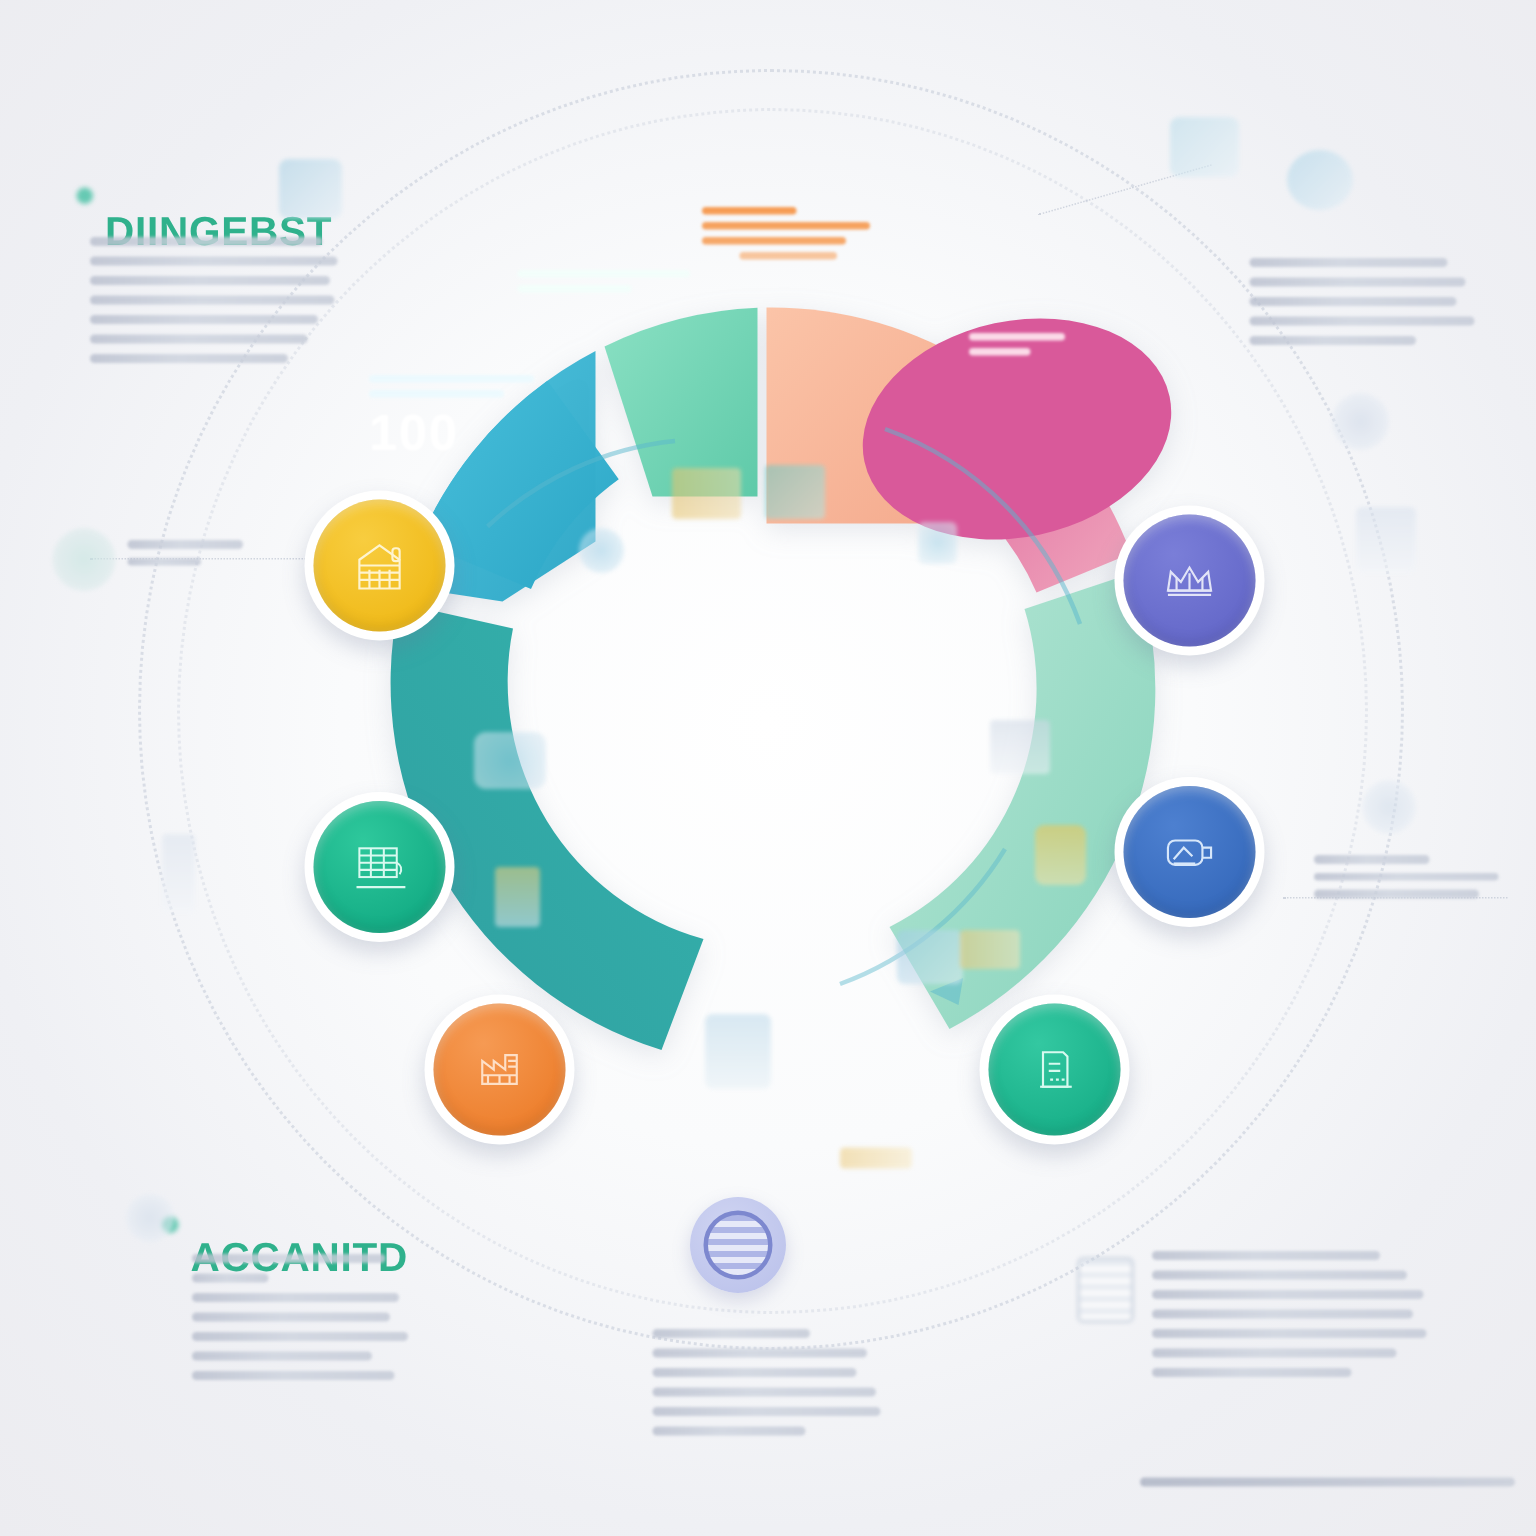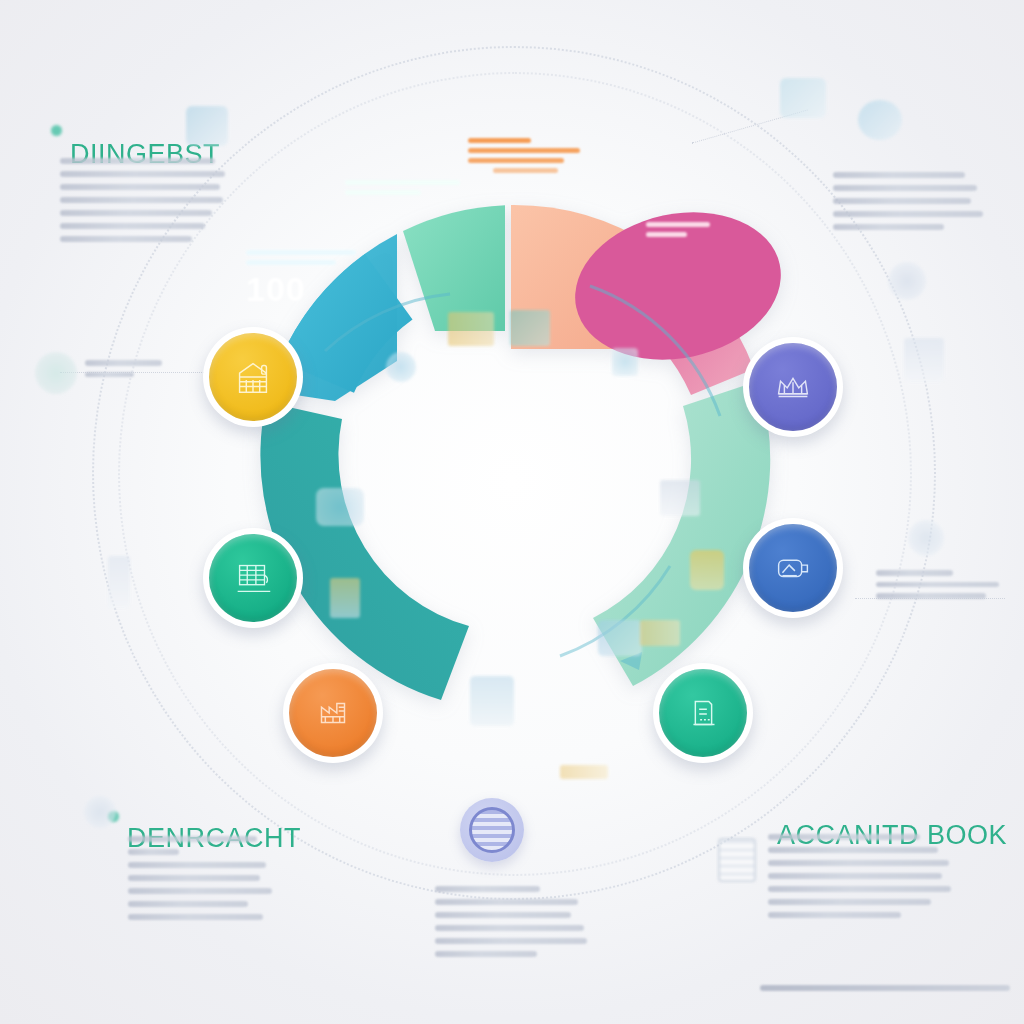--- a/index.html
+++ b/index.html
@@ -20,21 +20,21 @@
   .blurb{position:absolute;}
   .blurb .ln{
     height:6px;border-radius:3px;margin-bottom:7px;
     background:linear-gradient(90deg,#b9bfce,#cdd3de 45%,#c3c9d6);
     filter:blur(1.15px);opacity:.82;
   }
   .blurb.tight .ln{margin-bottom:6px;height:5.5px;}
 
   .heading{
     position:absolute;
-    font-weight:normal;
+    font-weight:bold;
     letter-spacing:.5px;
     color:#2fb18c;
     white-space:nowrap;
   }
   .heading.lg{font-size:27px;}
   .marker{
     position:absolute;width:11px;height:11px;border-radius:50%;
     background:#4fc3a8;filter:blur(1.6px);opacity:.85;
   }
 
@@ -307,41 +307,40 @@
   </div>
   <div class="deco" style="left:35px;top:352px;width:42px;height:42px;border-radius:50%;background:radial-gradient(circle,#bfe3dd,#e5ecef);"></div>
 
   <div class="blurb tight" style="left:876px;top:570px;width:128px;">
     <div class="ln" style="width:60%"></div>
       <div class="ln" style="width:96%"></div>
     <div class="ln" style="width:86%"></div>
   </div>
 
   <div class="marker" style="left:108px;top:811px;"></div>
-  <h2 class="heading lg" style="left:127px;top:801px;">DENRCACHT</h2>
+  <h2 class="heading lg" style="left:127px;top:801px;">ACCANITD</h2>
   <div class="blurb" style="left:128px;top:836px;width:150px;">
     <div class="ln" style="width:86%"></div>
     <div class="ln" style="width:34%"></div>
     <div class="ln" style="width:92%"></div>
       <div class="ln" style="width:88%"></div>
     <div class="ln" style="width:96%"></div>
       <div class="ln" style="width:80%"></div>
     <div class="ln" style="width:90%"></div>
   </div>
 
   <div class="blurb" style="left:435px;top:886px;width:155px;">
     <div class="ln" style="width:68%"></div>
       <div class="ln" style="width:92%"></div>
     <div class="ln" style="width:88%"></div>
       <div class="ln" style="width:96%"></div>
     <div class="ln" style="width:98%"></div>
       <div class="ln" style="width:66%"></div>
   </div>
 
-  <h2 class="heading lg" style="left:777px;top:798px;">ACCANITD BOOK</h2>
   <div class="blurb" style="left:768px;top:834px;width:185px;">
     <div class="ln" style="width:82%"></div>
       <div class="ln" style="width:92%"></div>
     <div class="ln" style="width:98%"></div>
       <div class="ln" style="width:94%"></div>
     <div class="ln" style="width:99%"></div>
       <div class="ln" style="width:88%"></div>
     <div class="ln" style="width:72%"></div>
   </div>
   <div class="deco" style="left:718px;top:838px;width:34px;height:40px;border:2px solid #b7c3d3;border-radius:4px;background:repeating-linear-gradient(180deg,#dfe5ee 0 4px,#fff 4px 8px);"></div>

